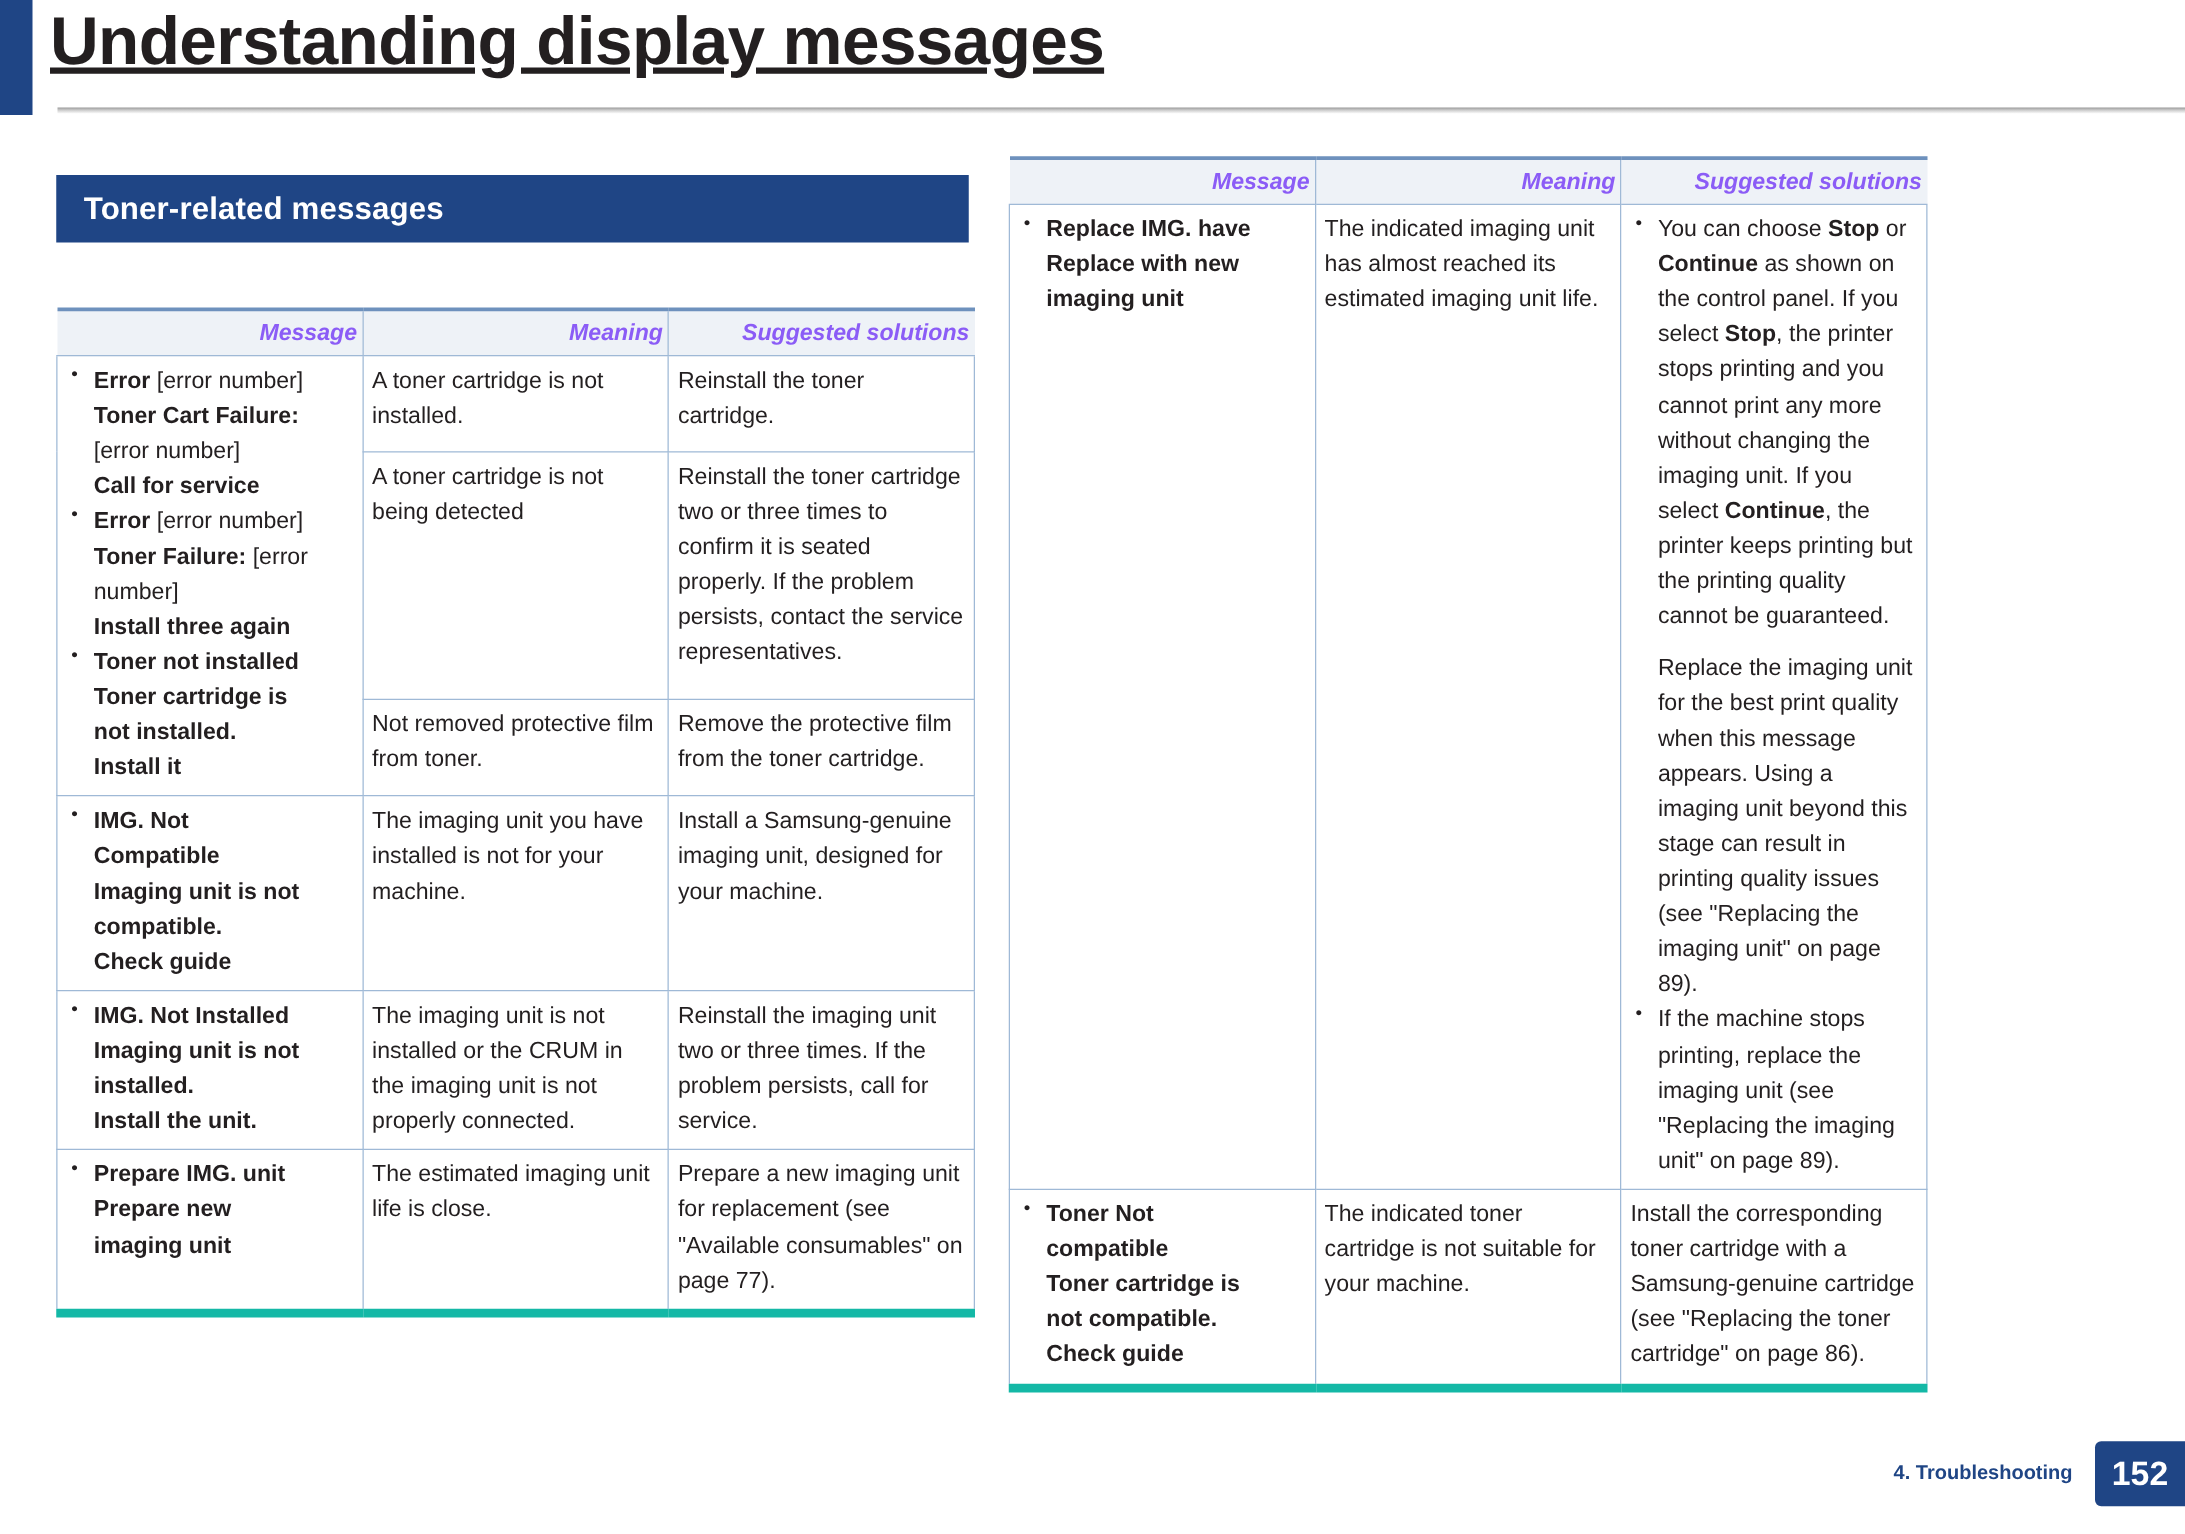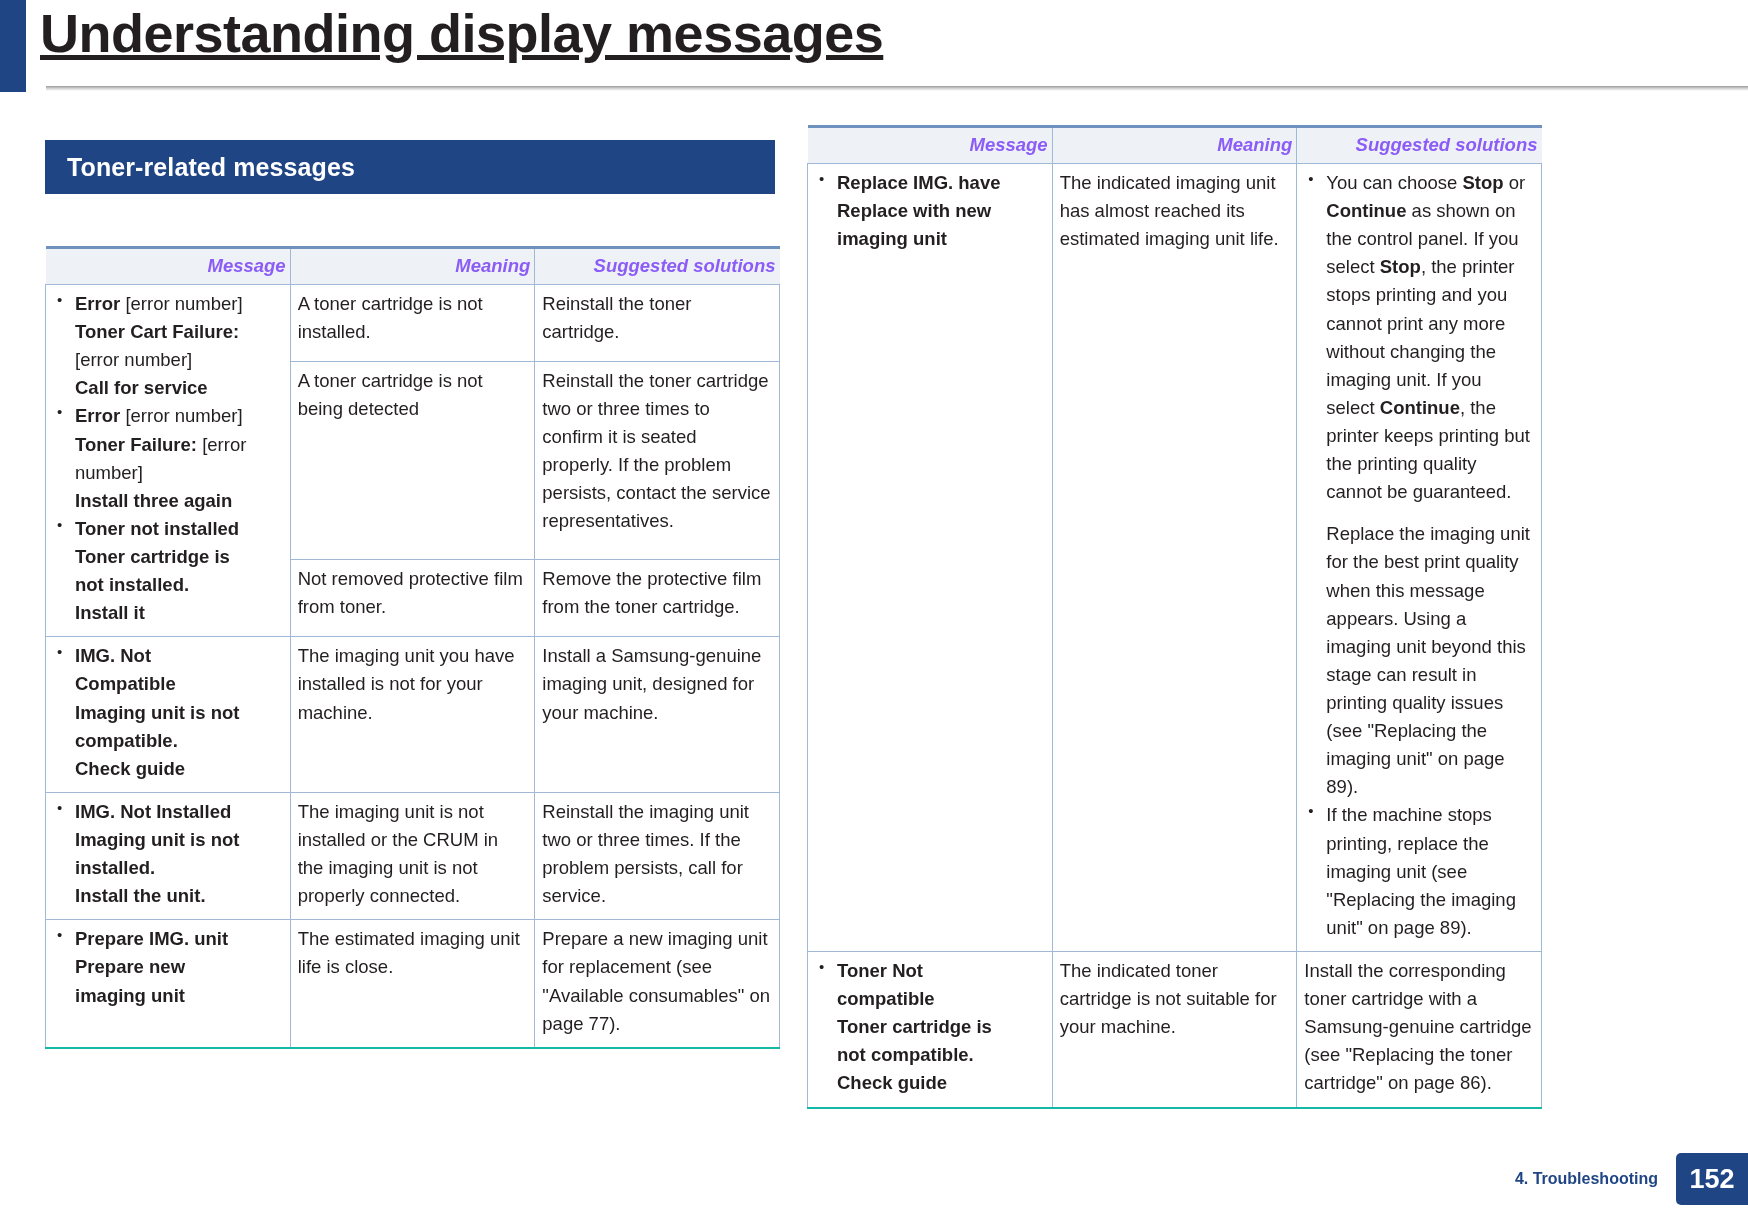--- a/index.html
+++ b/index.html
@@ -111,21 +111,21 @@
     vertical-align: top;
     padding: 5px 7px 9px 7px;
     border-left: 1px solid #9fb9d6;
     border-right: 1px solid #9fb9d6;
     border-bottom: 1px solid #9fb9d6;
   }
   td.c-msg { border-left: none; width: 213px; }
   td.c-mean { width: 190px; }
   td.c-sol  { border-right: none; }
 
-  tr.rowend-thick > td { border-bottom: 2px solid #14b8a6; }
+  tr.rowend-thick > td { border-bottom: 7px solid #14b8a6; }
 
   
   ul.bullets {
     margin: 0;
     padding: 0;
     list-style: none;
   }
   ul.bullets > li {
     position: relative;
     padding-left: 22px;

